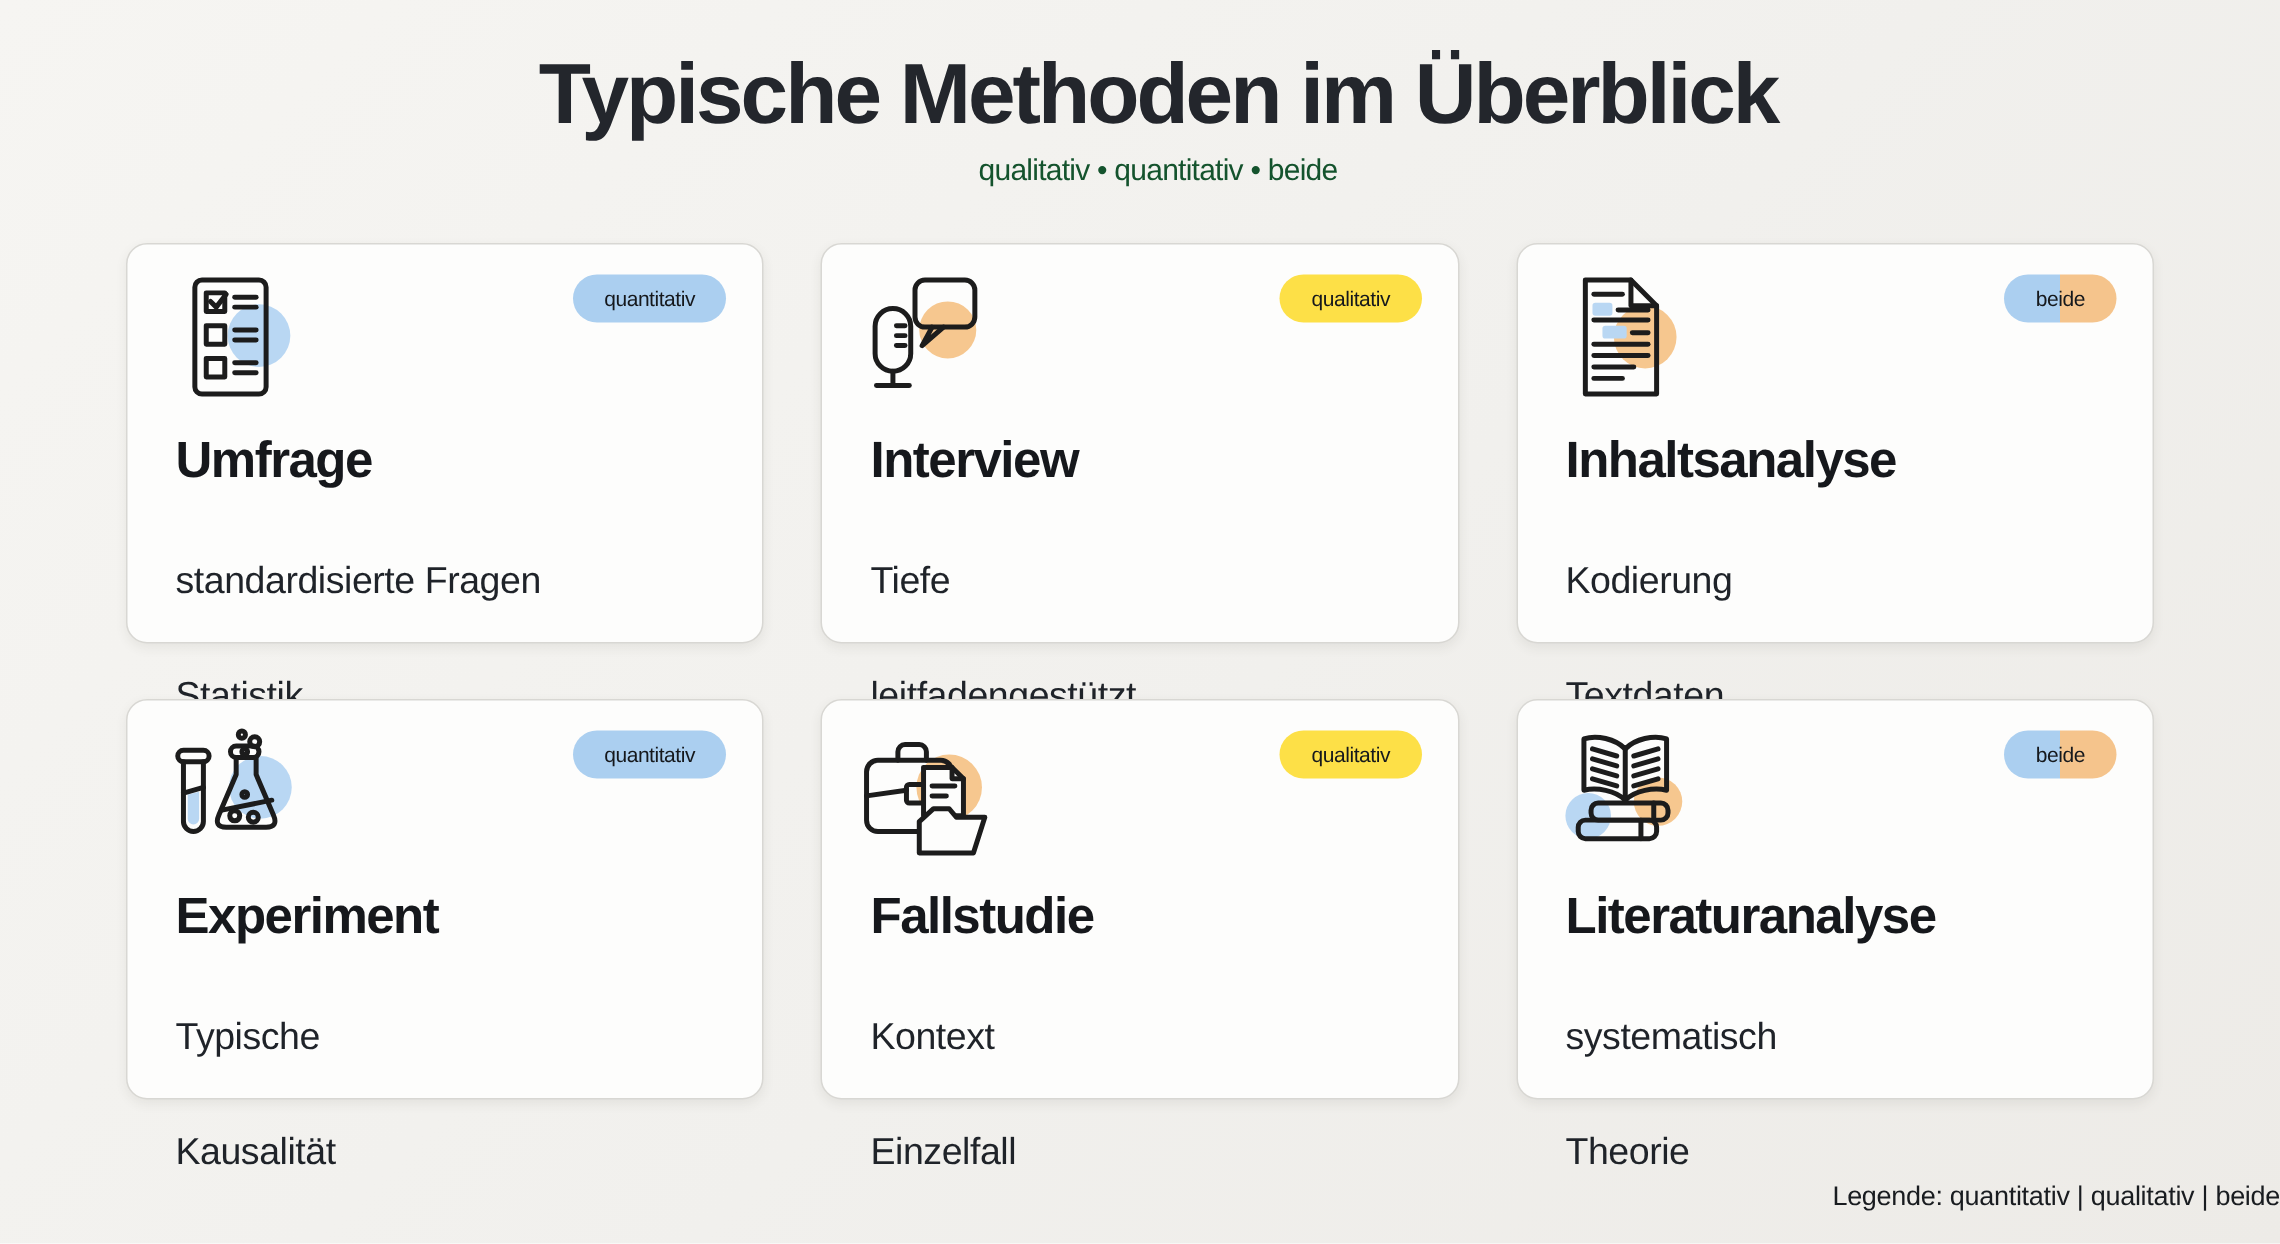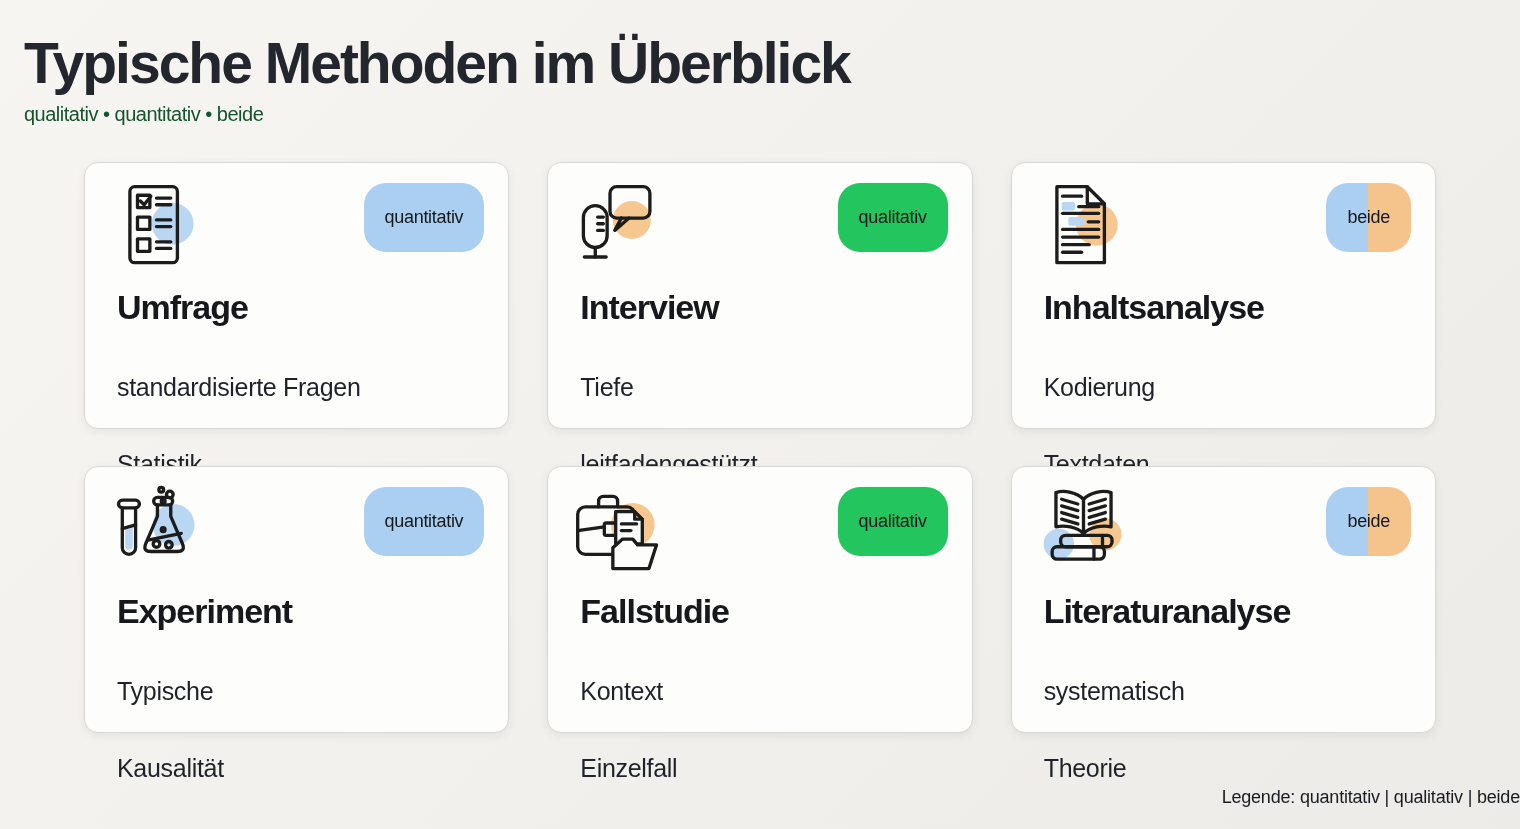--- a/index.html
+++ b/index.html
@@ -4,21 +4,21 @@
 <style>
   * { box-sizing: border-box; margin: 0; padding: 0; }
   html, body { width: 1520px; height: 829px; }
   body {
     position: relative;
     font-family: "Liberation Sans", sans-serif;
     background: linear-gradient(135deg, #f6f5f2 0%, #f1f0ed 55%, #edebe7 100%);
     overflow: hidden;
     color: #1e2126;
   }
-  .header { padding-top: 32px; margin-left: 24px; }
+  .header { text-align: center; padding-top: 32px; margin-left: 24px; }
   .title {
     font-size: 57px;
     font-weight: 700;
     letter-spacing: -2px;
     color: #23262c;
     line-height: 1.1;
   }
   .subtitle {
     margin-top: 8px;
     font-size: 20px;
@@ -40,29 +40,29 @@
     border: 1px solid #d8d7d3;
     border-radius: 14px;
     box-shadow: 0 3px 8px rgba(60,60,55,0.08);
     padding: 18px 26px 20px 32px;
   }
   .badge {
     position: absolute;
     top: 20px;
     right: 24px;
     display: inline-block;
-    padding: 24px 21px;
+    padding: 8px 21px;
     border-radius: 22px;
-    font-size: 18px;
+    font-size: 14px;
     letter-spacing: -0.3px;
     color: #15181c;
     white-space: nowrap;
   }
   .badge--blue   { background: #abcff0; }
-  .badge--orange { background: #22c55e; }
+  .badge--orange { background: #fde047; }
   .badge--both   { background: linear-gradient(90deg, #abcff0 0 50%, #f5c48c 50% 100%); }
   .card-icon { display: block; margin: 0 0 0 -8px; }
   .card-title {
     margin-top: 12px;
     font-size: 34px;
     font-weight: 700;
     letter-spacing: -1px;
     color: #16181c;
   }
   .card-desc {

